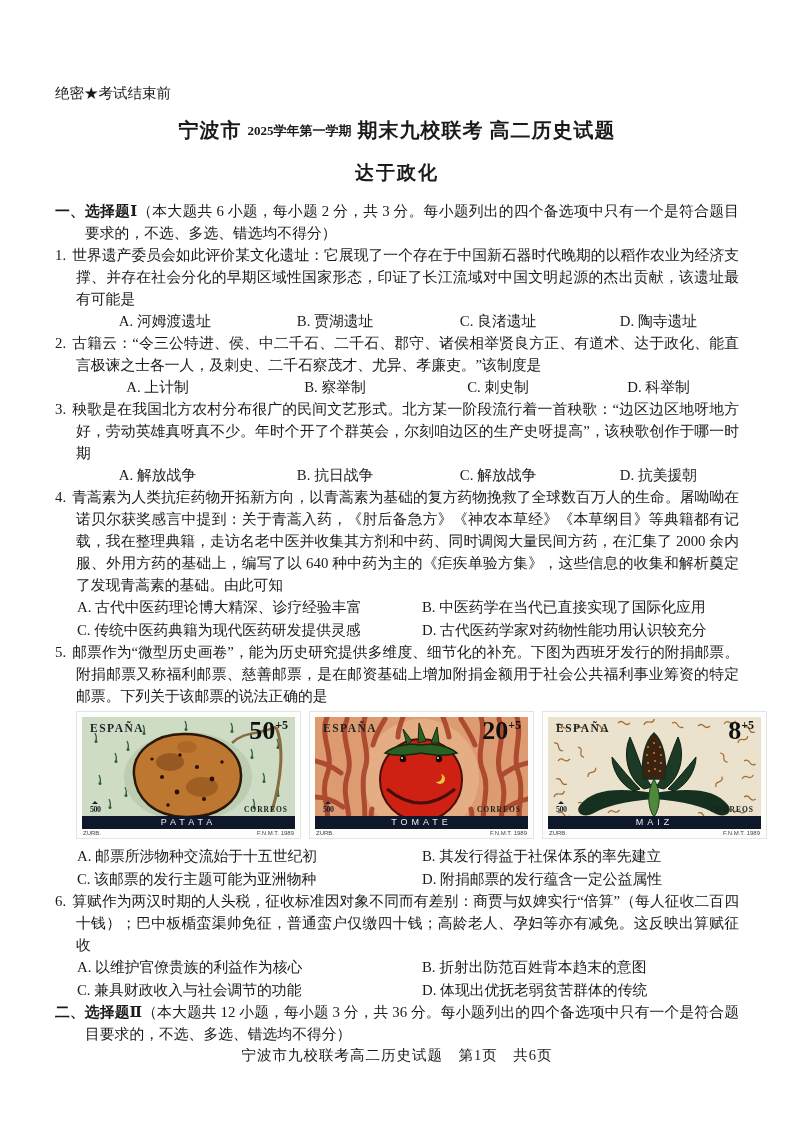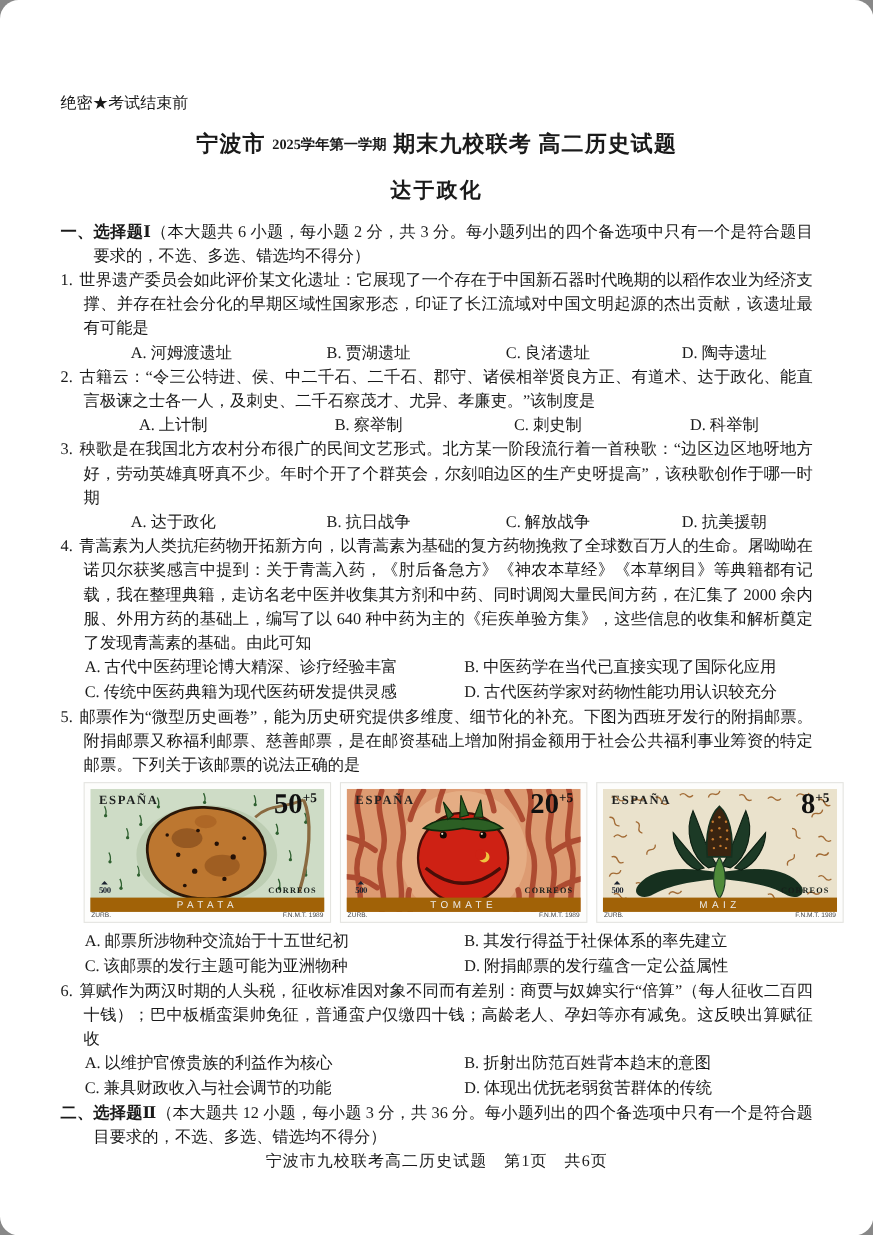--- a/index.html
+++ b/index.html
@@ -1,17 +1,17 @@
 <!DOCTYPE html>
 <html><head>
 <meta charset="utf-8">
 <style>
   html,body{margin:0;padding:0;background:#888;}
   .page{position:relative;width:794px;height:1123px;margin:0 auto;background:#ffffff;
-        font-family:"Liberation Serif","DejaVu Serif",serif;color:#1a1a1a;overflow:hidden;border-radius:17px;}
+        font-family:"Liberation Serif","DejaVu Serif",serif;color:#1a1a1a;overflow:hidden;}
   .content{padding:84px 55px 0 55px;}
   .secret{font-size:14.5px;margin:0 0 14px 0;}
   .title-row{display:flex;justify-content:center;align-items:center;gap:4px;margin:6px 0 10px 0;}
   .t-main{font-size:20px;font-weight:bold;letter-spacing:1px;}
   .t-stack{display:flex;flex-direction:row;align-items:center;font-size:13px;font-weight:bold;line-height:1.35;padding:0 2px;}
   .part-header{text-align:center;font-size:19px;font-weight:bold;letter-spacing:2px;margin:16px 0 14px 0;}
   p{margin:0;}
   .sec-intro{font-size:14.8px;line-height:22px;text-align:justify;padding-left:30px;text-indent:-30px;}
   .sec-label{font-weight:bold;}
   .q{font-size:14.8px;line-height:22px;text-align:justify;padding-left:21px;text-indent:-21px;}
@@ -27,21 +27,21 @@
   .stamp-img{position:relative;width:213px;height:112px;overflow:hidden;}
   .stamp-img svg{position:absolute;left:0;top:0;}
   .s-country{position:absolute;top:5px;left:8px;font-size:11.5px;letter-spacing:1.5px;color:#1e2020;font-weight:bold;}
   .s-value{position:absolute;top:1px;right:7px;color:#101010;line-height:1;}
   .v-big{font-size:26px;font-weight:bold;}
   .v-small{font-size:12px;font-weight:bold;vertical-align:10px;}
   .s-emblem{position:absolute;bottom:15px;left:8px;font-size:8px;font-weight:bold;color:#1b2230;letter-spacing:-0.5px;}
   .s-emblem::before{content:"";display:block;width:0;height:0;margin:0 auto 1px auto;
      border-left:3px solid transparent;border-right:3px solid transparent;border-bottom:3px solid #1b2230;}
   .s-correos{position:absolute;bottom:15px;right:7px;font-size:7.5px;letter-spacing:1px;color:#18201c;font-weight:bold;}
-  .s-banner{position:absolute;left:0;right:0;bottom:0;height:13px;background:#a16207;color:#ededed;
+  .s-banner{position:absolute;left:0;right:0;bottom:0;height:13px;background:#0f172a;color:#ededed;
      font-size:9px;letter-spacing:4px;text-align:center;line-height:13px;font-family:"Liberation Sans",sans-serif;}
   .s-caption{display:flex;justify-content:space-between;font-size:6px;color:#444;line-height:9px;
      font-family:"Liberation Sans",sans-serif;padding:0 1px;}
   .footer{position:absolute;top:1046px;left:0;width:100%;text-align:center;font-size:14.5px;letter-spacing:1px;}
 </style>
 </head>
 <body>
 
 <div class="page">
   <div class="content">
@@ -72,21 +72,21 @@
     <p class="q"><span class="qno">2.</span><span>古籍云：“令三公特进、侯、中二千石、二千石、郡守、诸侯相举贤良方正、有道术、达于政化、能直言极谏之士各一人，及刺史、二千石察茂才、尤异、孝廉吏。”该制度是</span></p>
     <div class="opts4">
       <span>A. 上计制</span>
       <span>B. 察举制</span>
       <span>C. 刺史制</span>
       <span>D. 科举制</span>
     </div>
 
     <p class="q"><span class="qno">3.</span><span>秧歌是在我国北方农村分布很广的民间文艺形式。北方某一阶段流行着一首秧歌：“边区边区地呀地方好，劳动英雄真呀真不少。年时个开了个群英会，尔刻咱边区的生产史呀提高”，该秧歌创作于哪一时期</span></p>
     <div class="opts4">
-      <span>A. 达于政化</span>
+      <span>A. 解放战争</span>
       <span>B. 抗日战争</span>
       <span>C. 解放战争</span>
       <span>D. 抗美援朝</span>
     </div>
 
     <p class="q"><span class="qno">4.</span><span>青蒿素为人类抗疟药物开拓新方向，以青蒿素为基础的复方药物挽救了全球数百万人的生命。屠呦呦在诺贝尔获奖感言中提到：关于青蒿入药，《肘后备急方》《神农本草经》《本草纲目》等典籍都有记载，我在整理典籍，走访名老中医并收集其方剂和中药、同时调阅大量民间方药，在汇集了 2000 余内服、外用方药的基础上，编写了以 640 种中药为主的《疟疾单验方集》，这些信息的收集和解析奠定了发现青蒿素的基础。由此可知</span></p>
     <div class="opts2">
       <span>A. 古代中医药理论博大精深、诊疗经验丰富</span>
       <span>B. 中医药学在当代已直接实现了国际化应用</span>
       <span>C. 传统中医药典籍为现代医药研发提供灵感</span>

